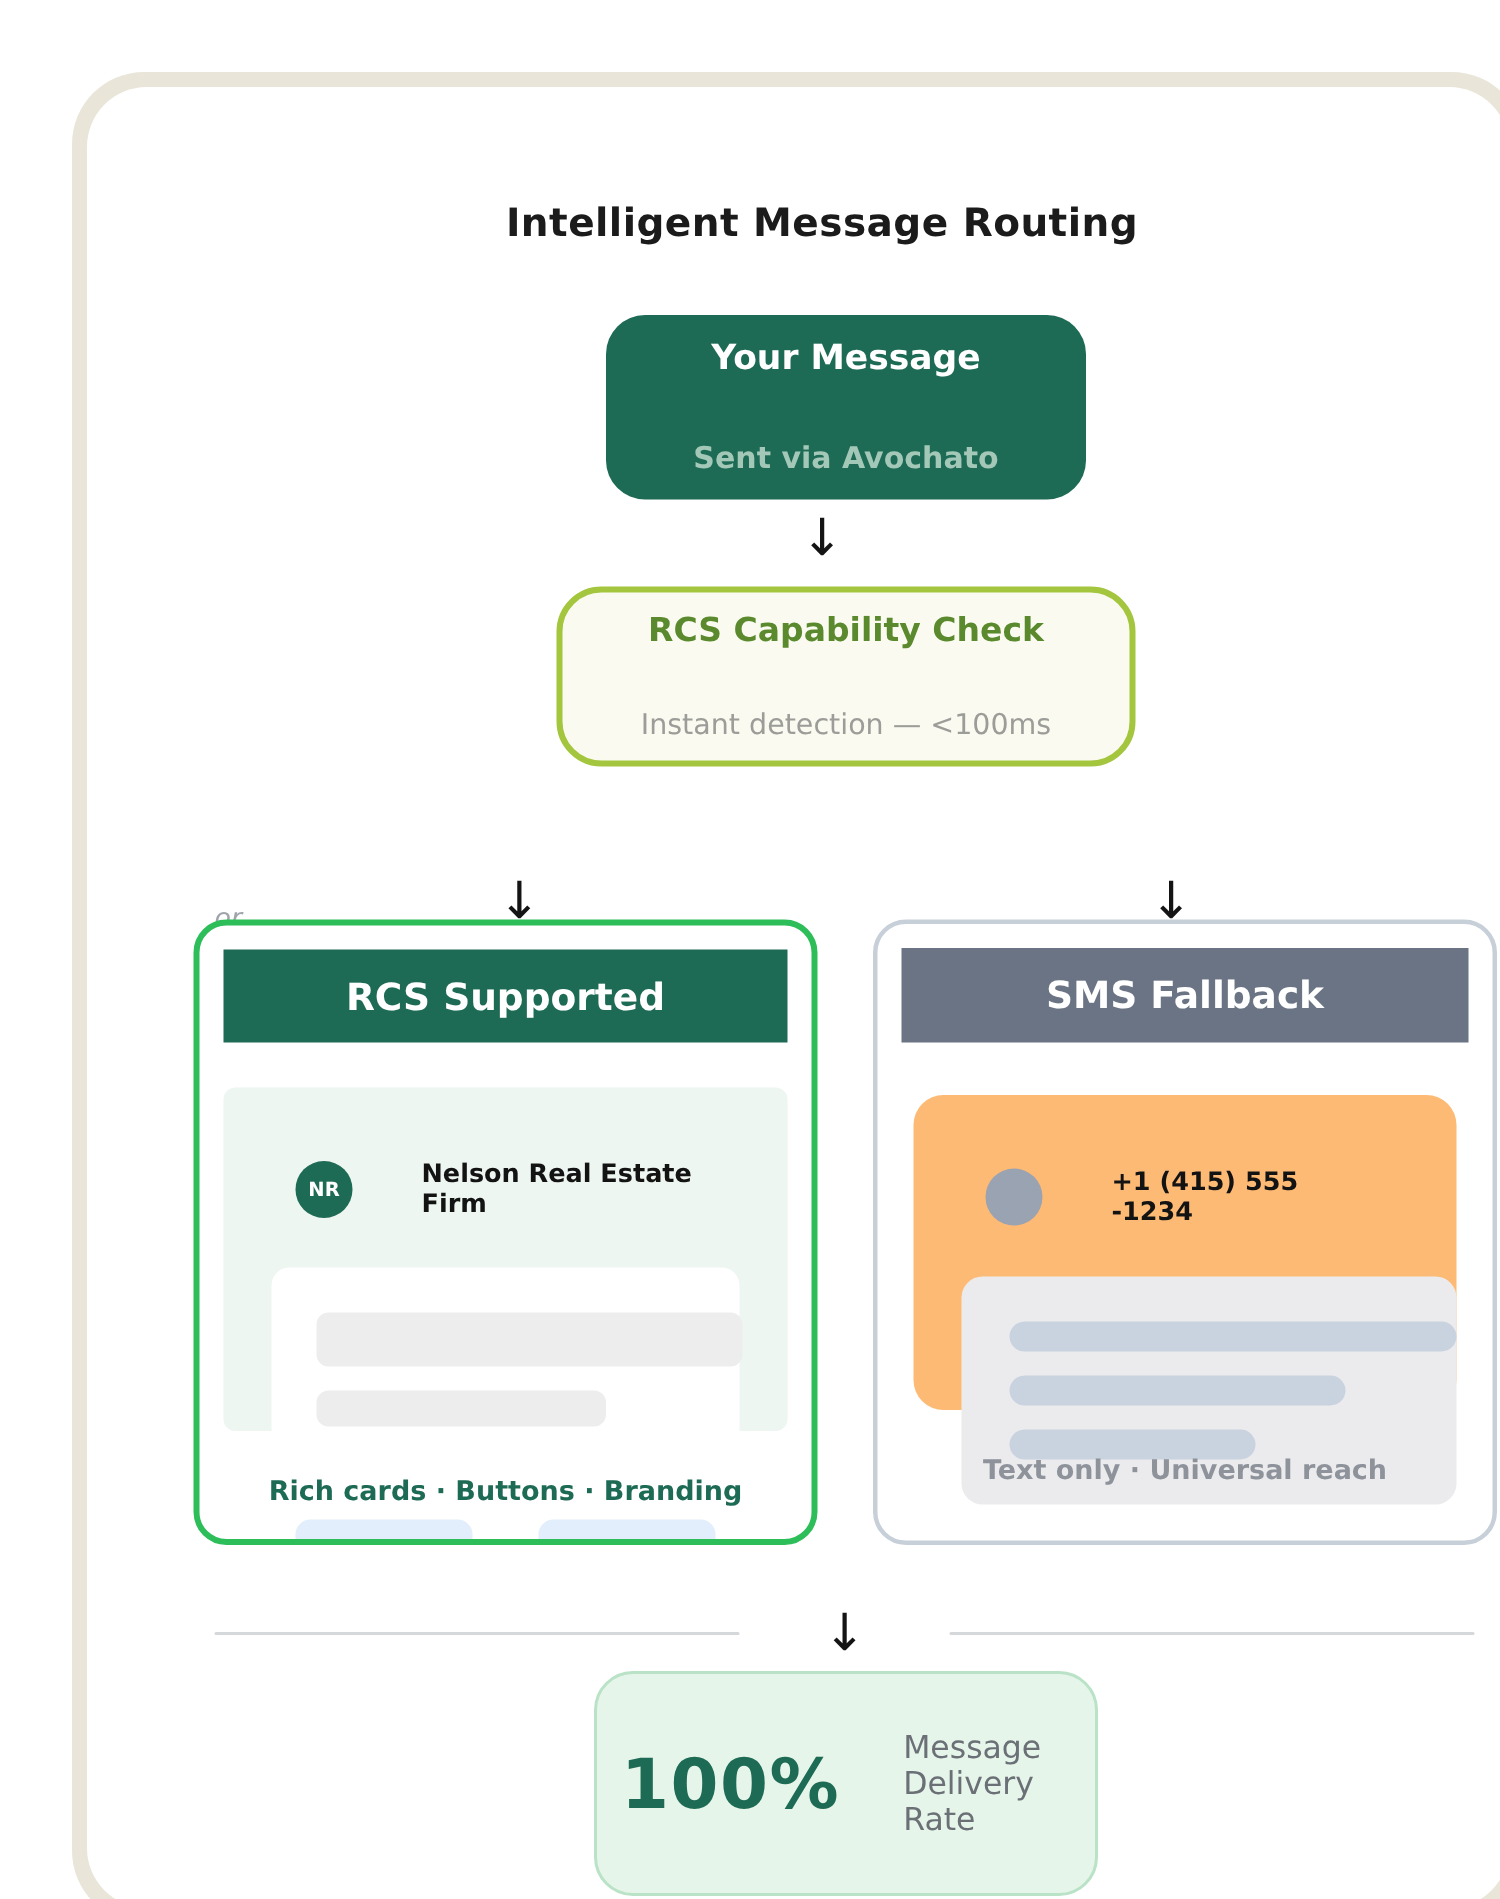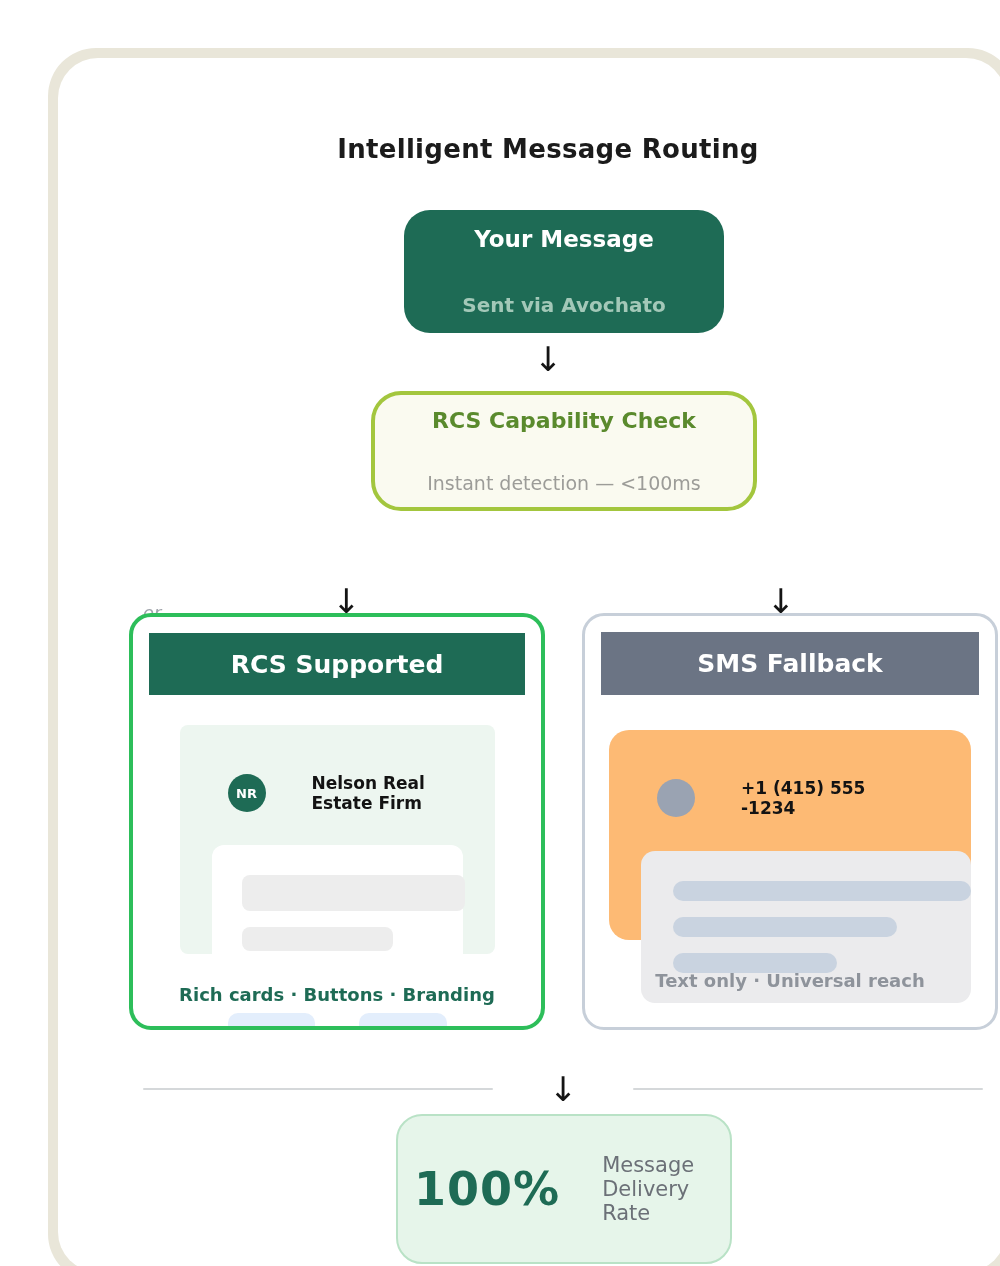--- a/index.html
+++ b/index.html
@@ -69,21 +69,21 @@
   }
   .rcs-card { left: 55px;  border: 4px solid #2dbe5a; }
   .sms-card { left: 508px; border: 3px solid #c7cfd9; }
   .branch-header {
     height: 62px; display: flex; align-items: center; justify-content: center;
     color: #ffffff; font-size: 25px; font-weight: bold;
   }
   .rcs-card .branch-header { background: #1e6b55; }
   .sms-card .branch-header { background: #6b7484; height: 63px; }
   .panel-green {
-    margin: 30px auto 0; width: 315px; height: 229px;
+    margin: 30px auto 0; width: 376px; height: 229px;
     background: #edf6f0; border-radius: 8px; padding: 16px;
   }
   .panel-gray {
     margin: 35px auto 0; width: 362px; height: 210px;
     background: #fdba74; border-radius: 20px; padding: 16px;
   }
   .contact-row { display: flex; align-items: center; gap: 14px; }
   .avatar {
     width: 38px; height: 38px; border-radius: 50%;
     display: flex; align-items: center; justify-content: center;

